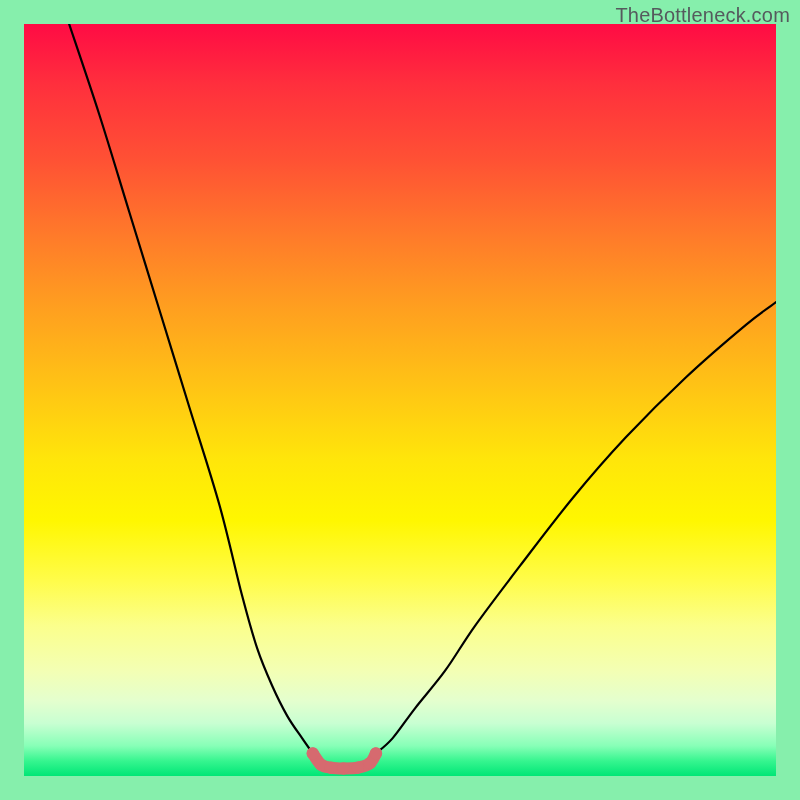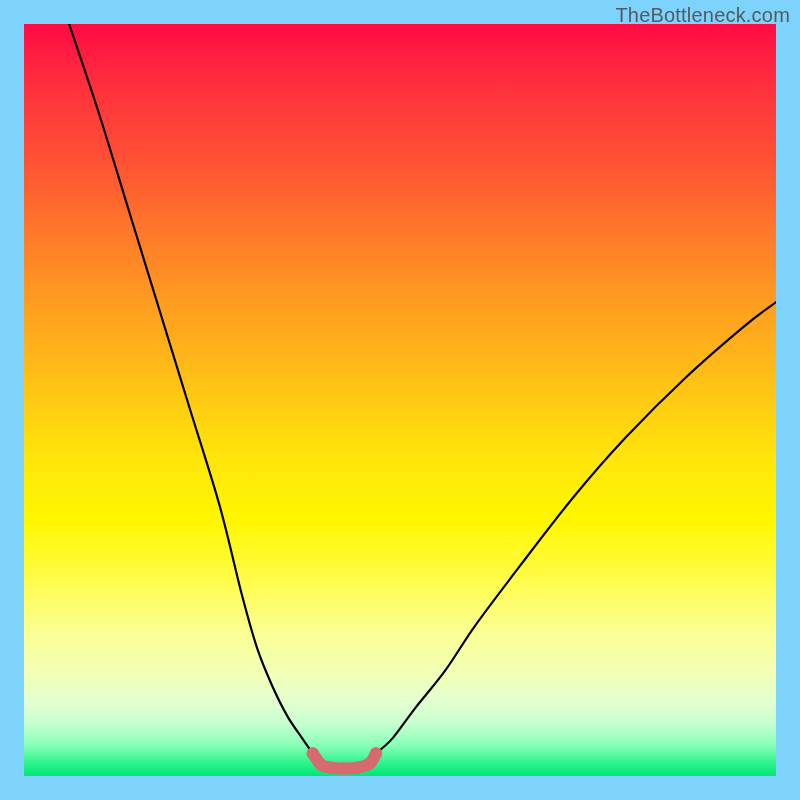--- a/index.html
+++ b/index.html
@@ -10,21 +10,21 @@
     background: #000;
     position: relative;
     font-family: Arial, Helvetica, sans-serif;
   }
   .frame {
     position: absolute;
     top: 0;
     left: 0;
     width: 800px;
     height: 800px;
-    background: #7dd3fc;
+    background: #86efac;
   }
   .plot-area {
     position: absolute;
     top: 24px;
     left: 24px;
     width: 752px;
     height: 752px;
     overflow: hidden;
   }
   .gradient-bg {

